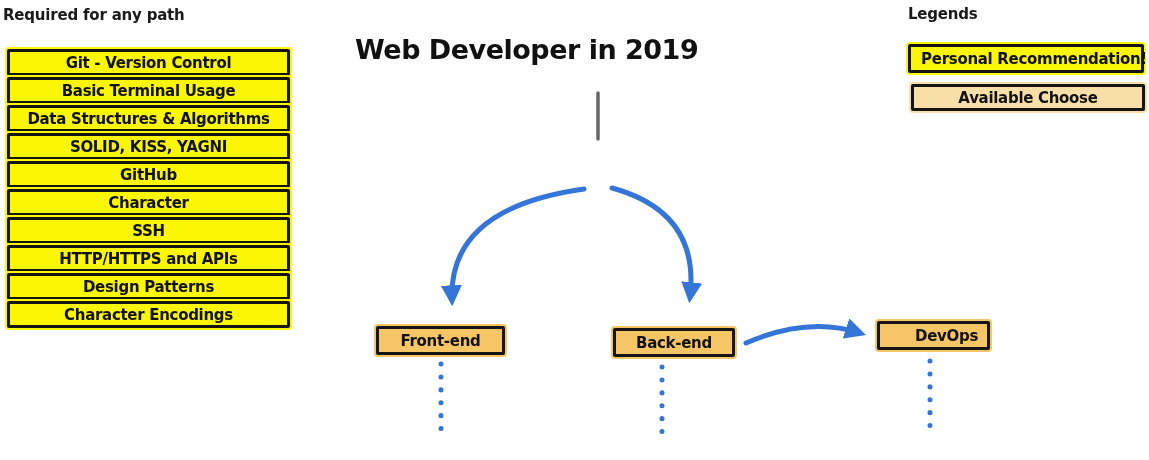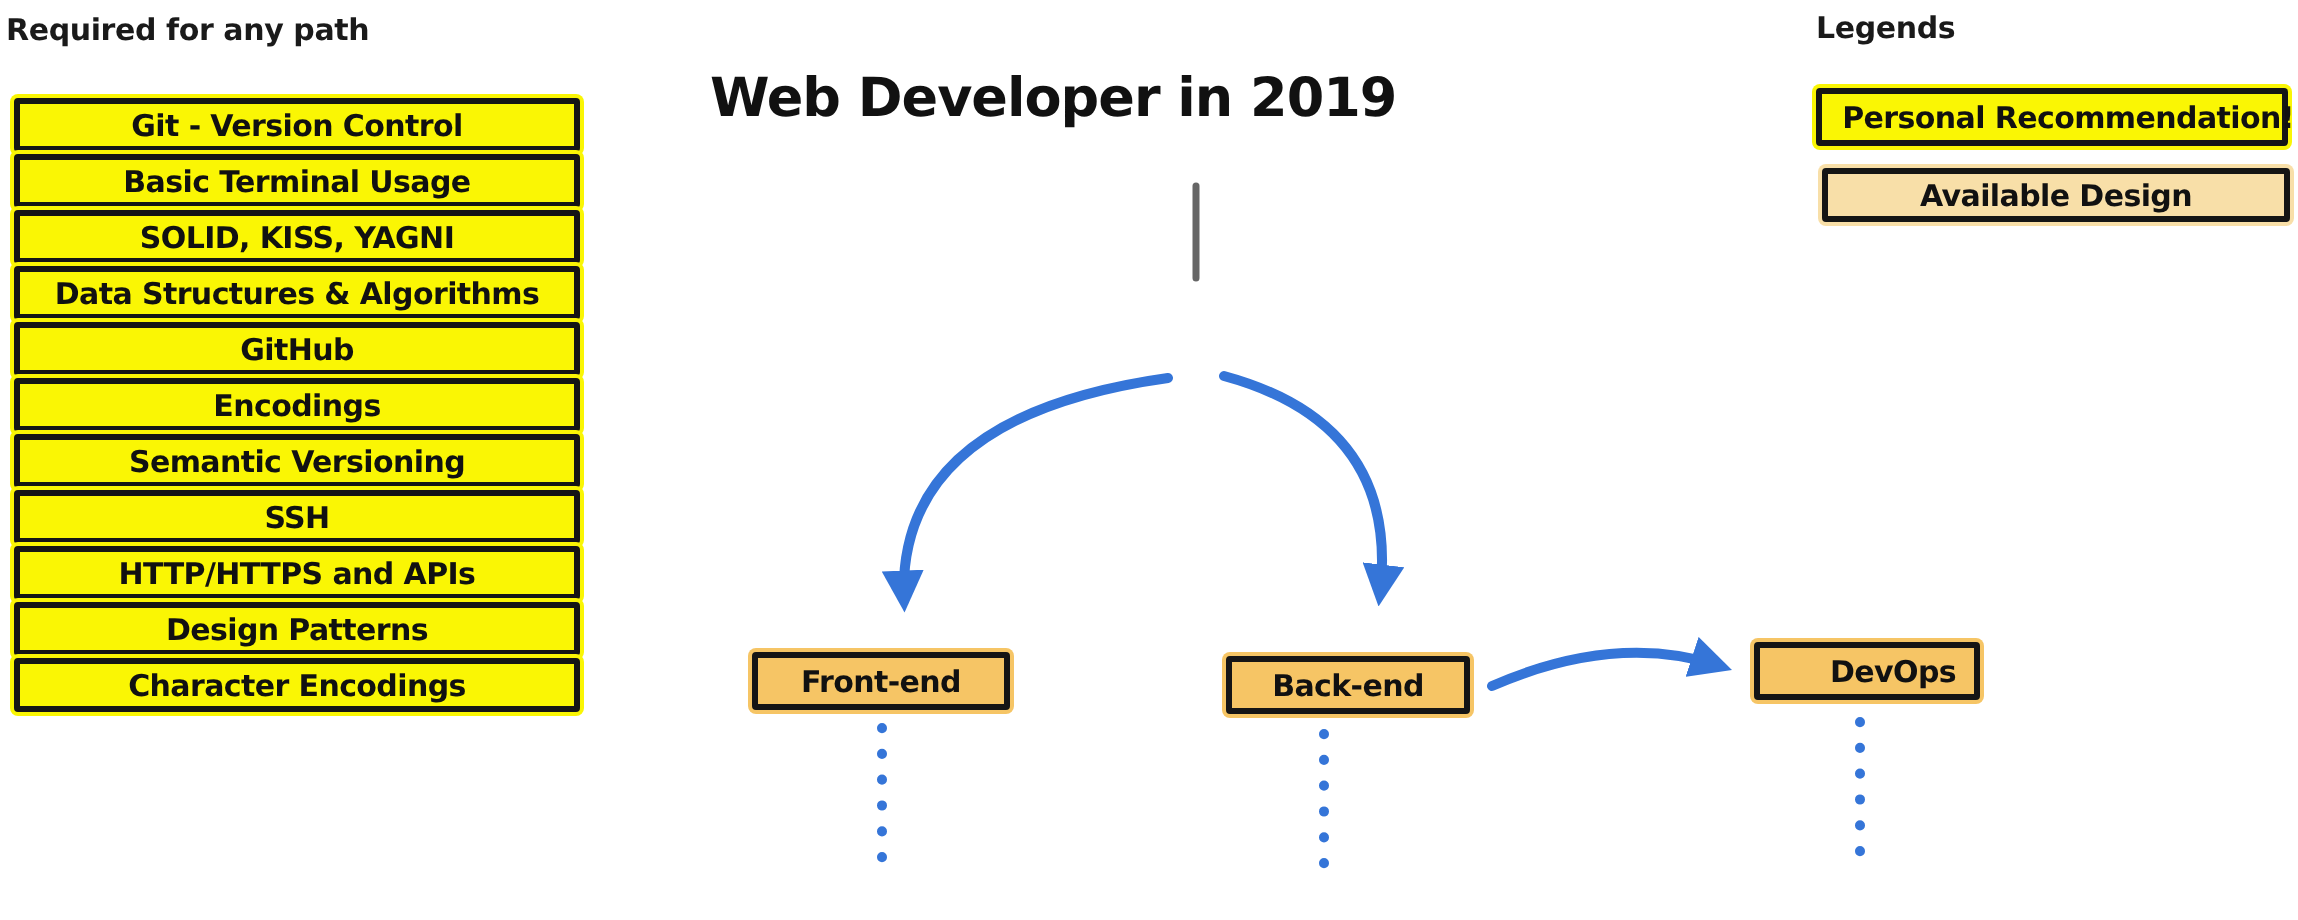--- a/index.html
+++ b/index.html
@@ -71,34 +71,33 @@
     <path class="arrow" d="M 746 343 Q 808 316 860 333" marker-end="url(#ah)"></path>
     <line class="dots" x1="441" y1="364" x2="441" y2="431"></line>
     <line class="dots" x1="662" y1="367" x2="662" y2="432"></line>
     <line class="dots" x1="930" y1="361" x2="930" y2="438"></line>
   </svg>
 
   <div class="section-header" id="required-header">Required for any path</div>
   <div class="required-col">
     <div class="node yellow">Git - Version Control</div>
     <div class="node yellow">Basic Terminal Usage</div>
+    <div class="node yellow">Data Structures &amp; Algorithms</div>
     <div class="node yellow">SOLID, KISS, YAGNI</div>
-    <div class="node yellow">Data Structures &amp; Algorithms</div>
     <div class="node yellow">GitHub</div>
-    <div class="node yellow">Encodings</div>
-    <div class="node yellow">Semantic Versioning</div>
+    <div class="node yellow">Character</div>
     <div class="node yellow">SSH</div>
     <div class="node yellow">HTTP/HTTPS and APIs</div>
     <div class="node yellow">Design Patterns</div>
     <div class="node yellow">Character Encodings</div>
   </div>
 
   <div class="title">Web Developer in 2019</div>
 
   <div class="node amber" id="node-frontend">Front-end</div>
   <div class="node amber" id="node-backend">Back-end</div>
   <div class="node amber" id="node-devops">DevOps</div>
 
   <div class="section-header" id="legend-header">Legends</div>
   <div class="node yellow" id="legend-reco">Personal Recommendation!</div>
-  <div class="node cream" id="legend-avail">Available Design</div>
+  <div class="node cream" id="legend-avail">Available Choose</div>
 
 </div>
 
 </body></html>

